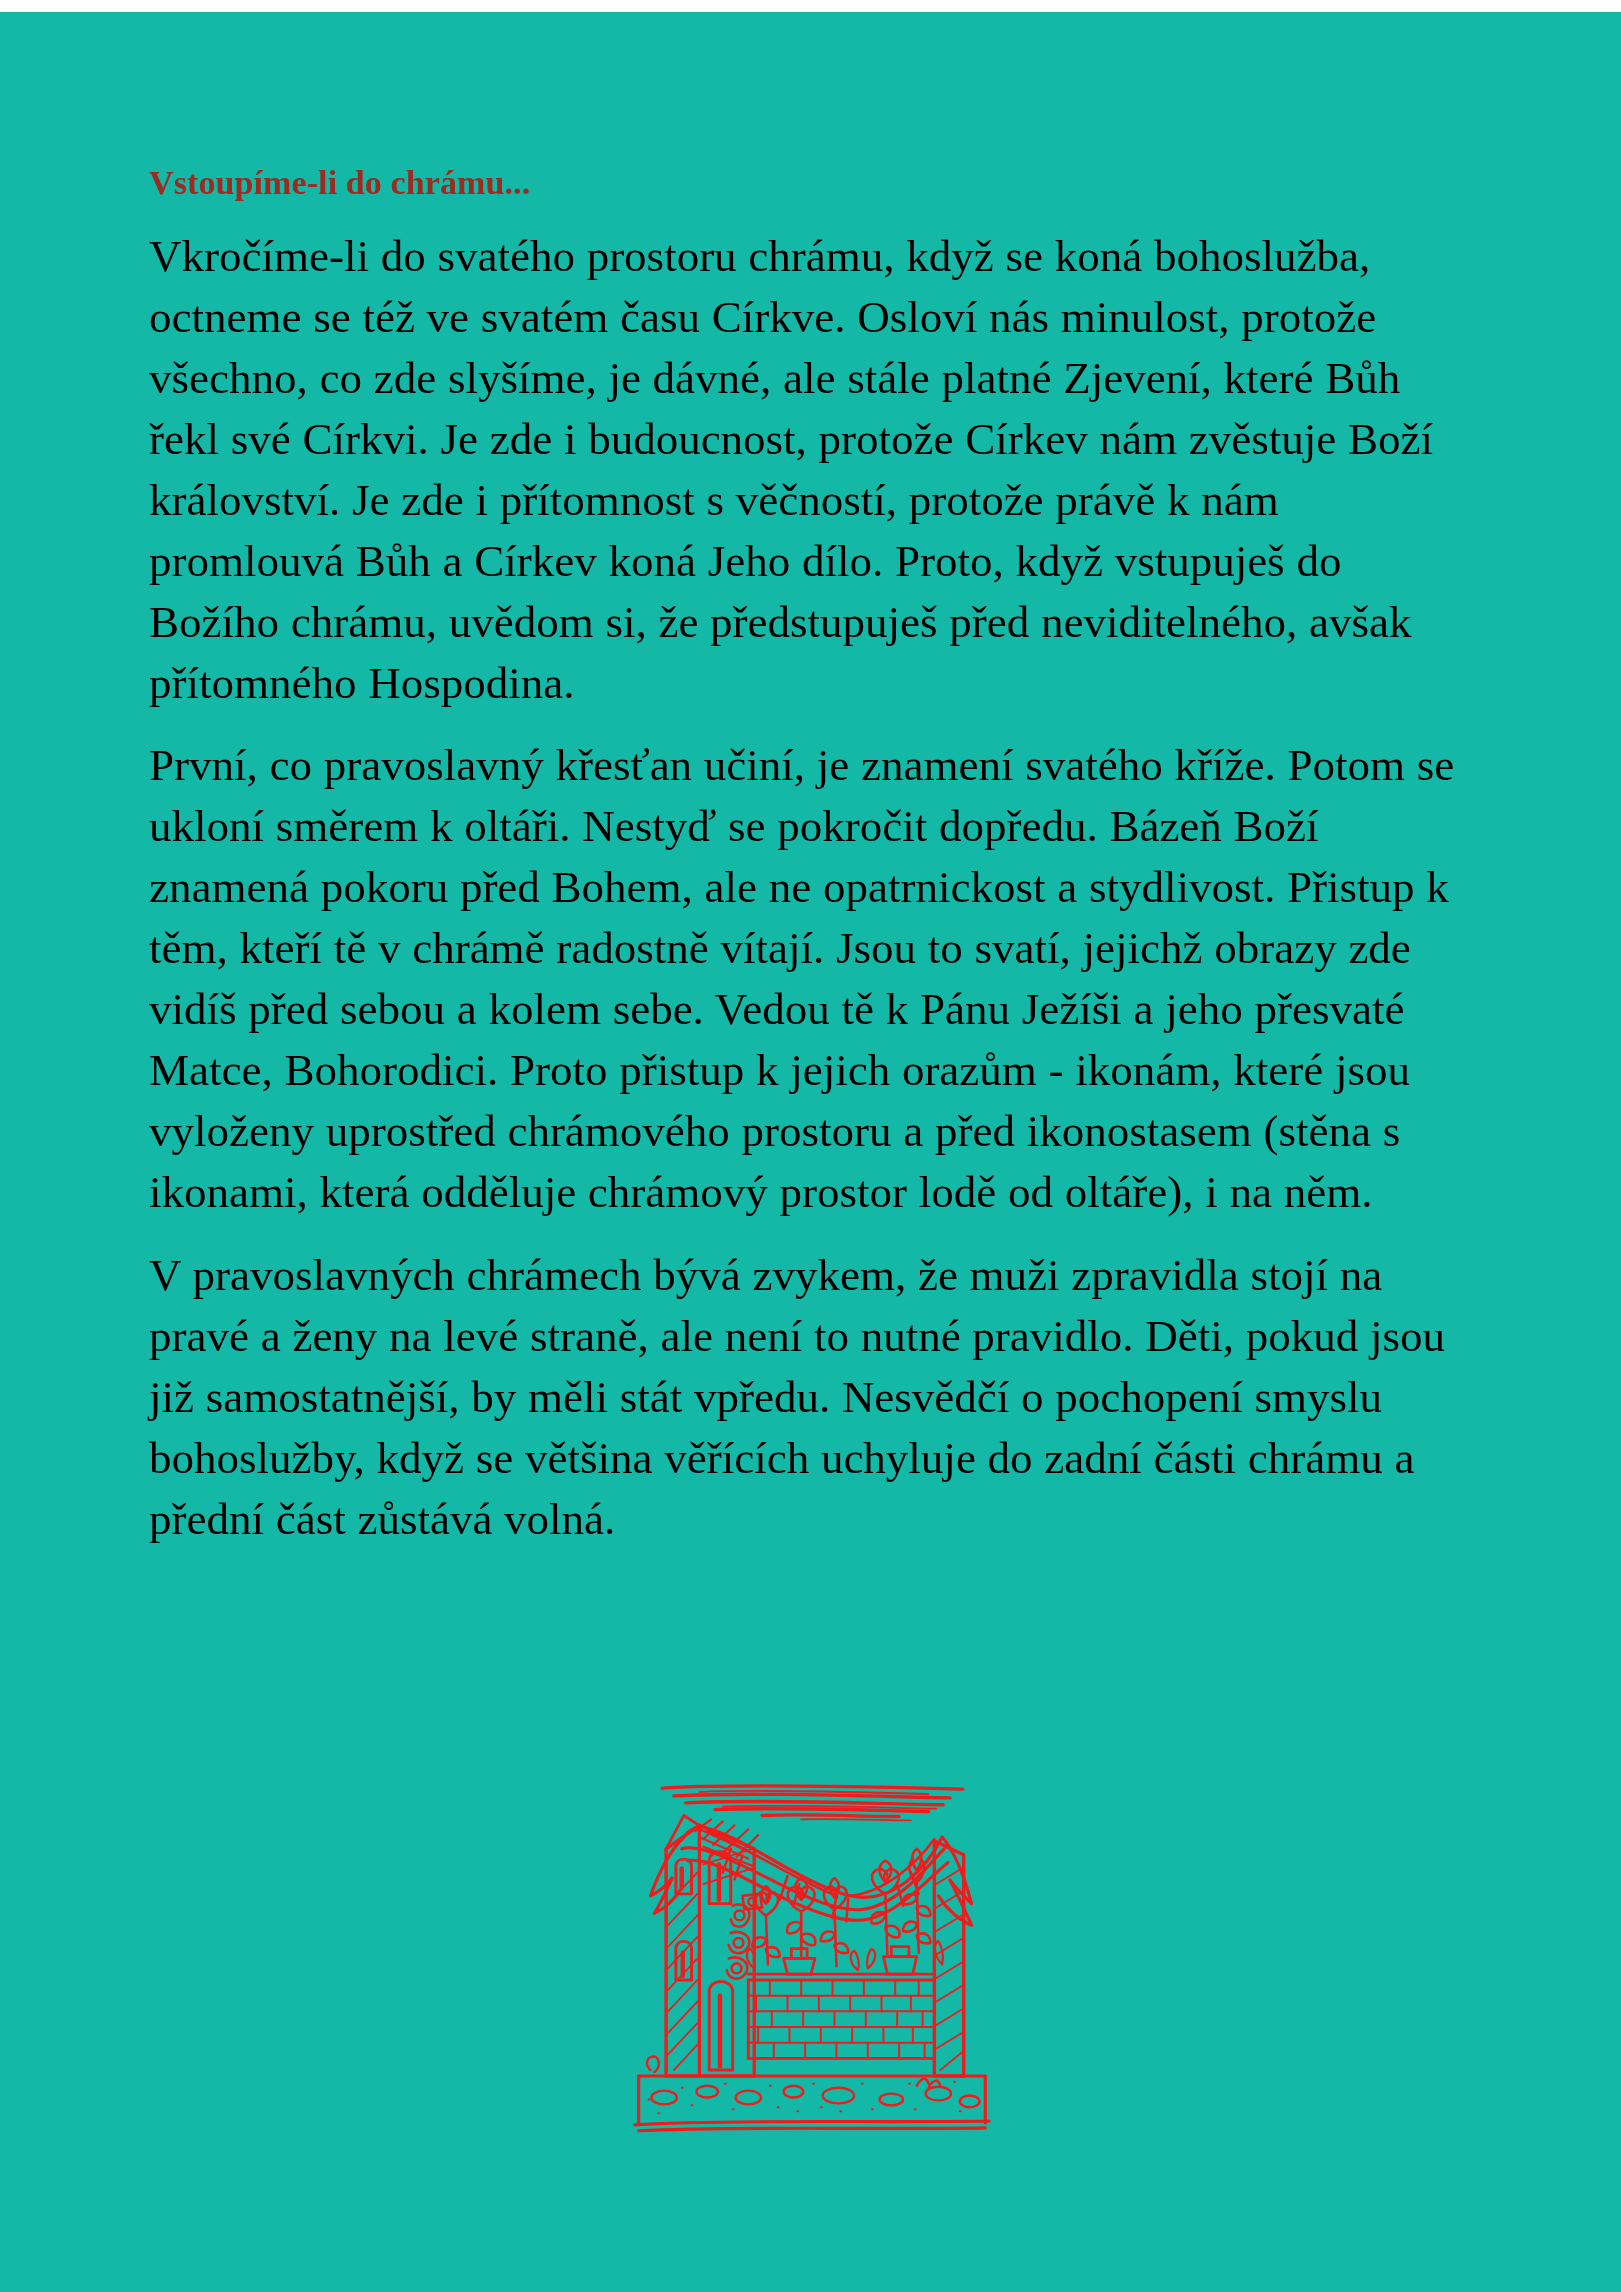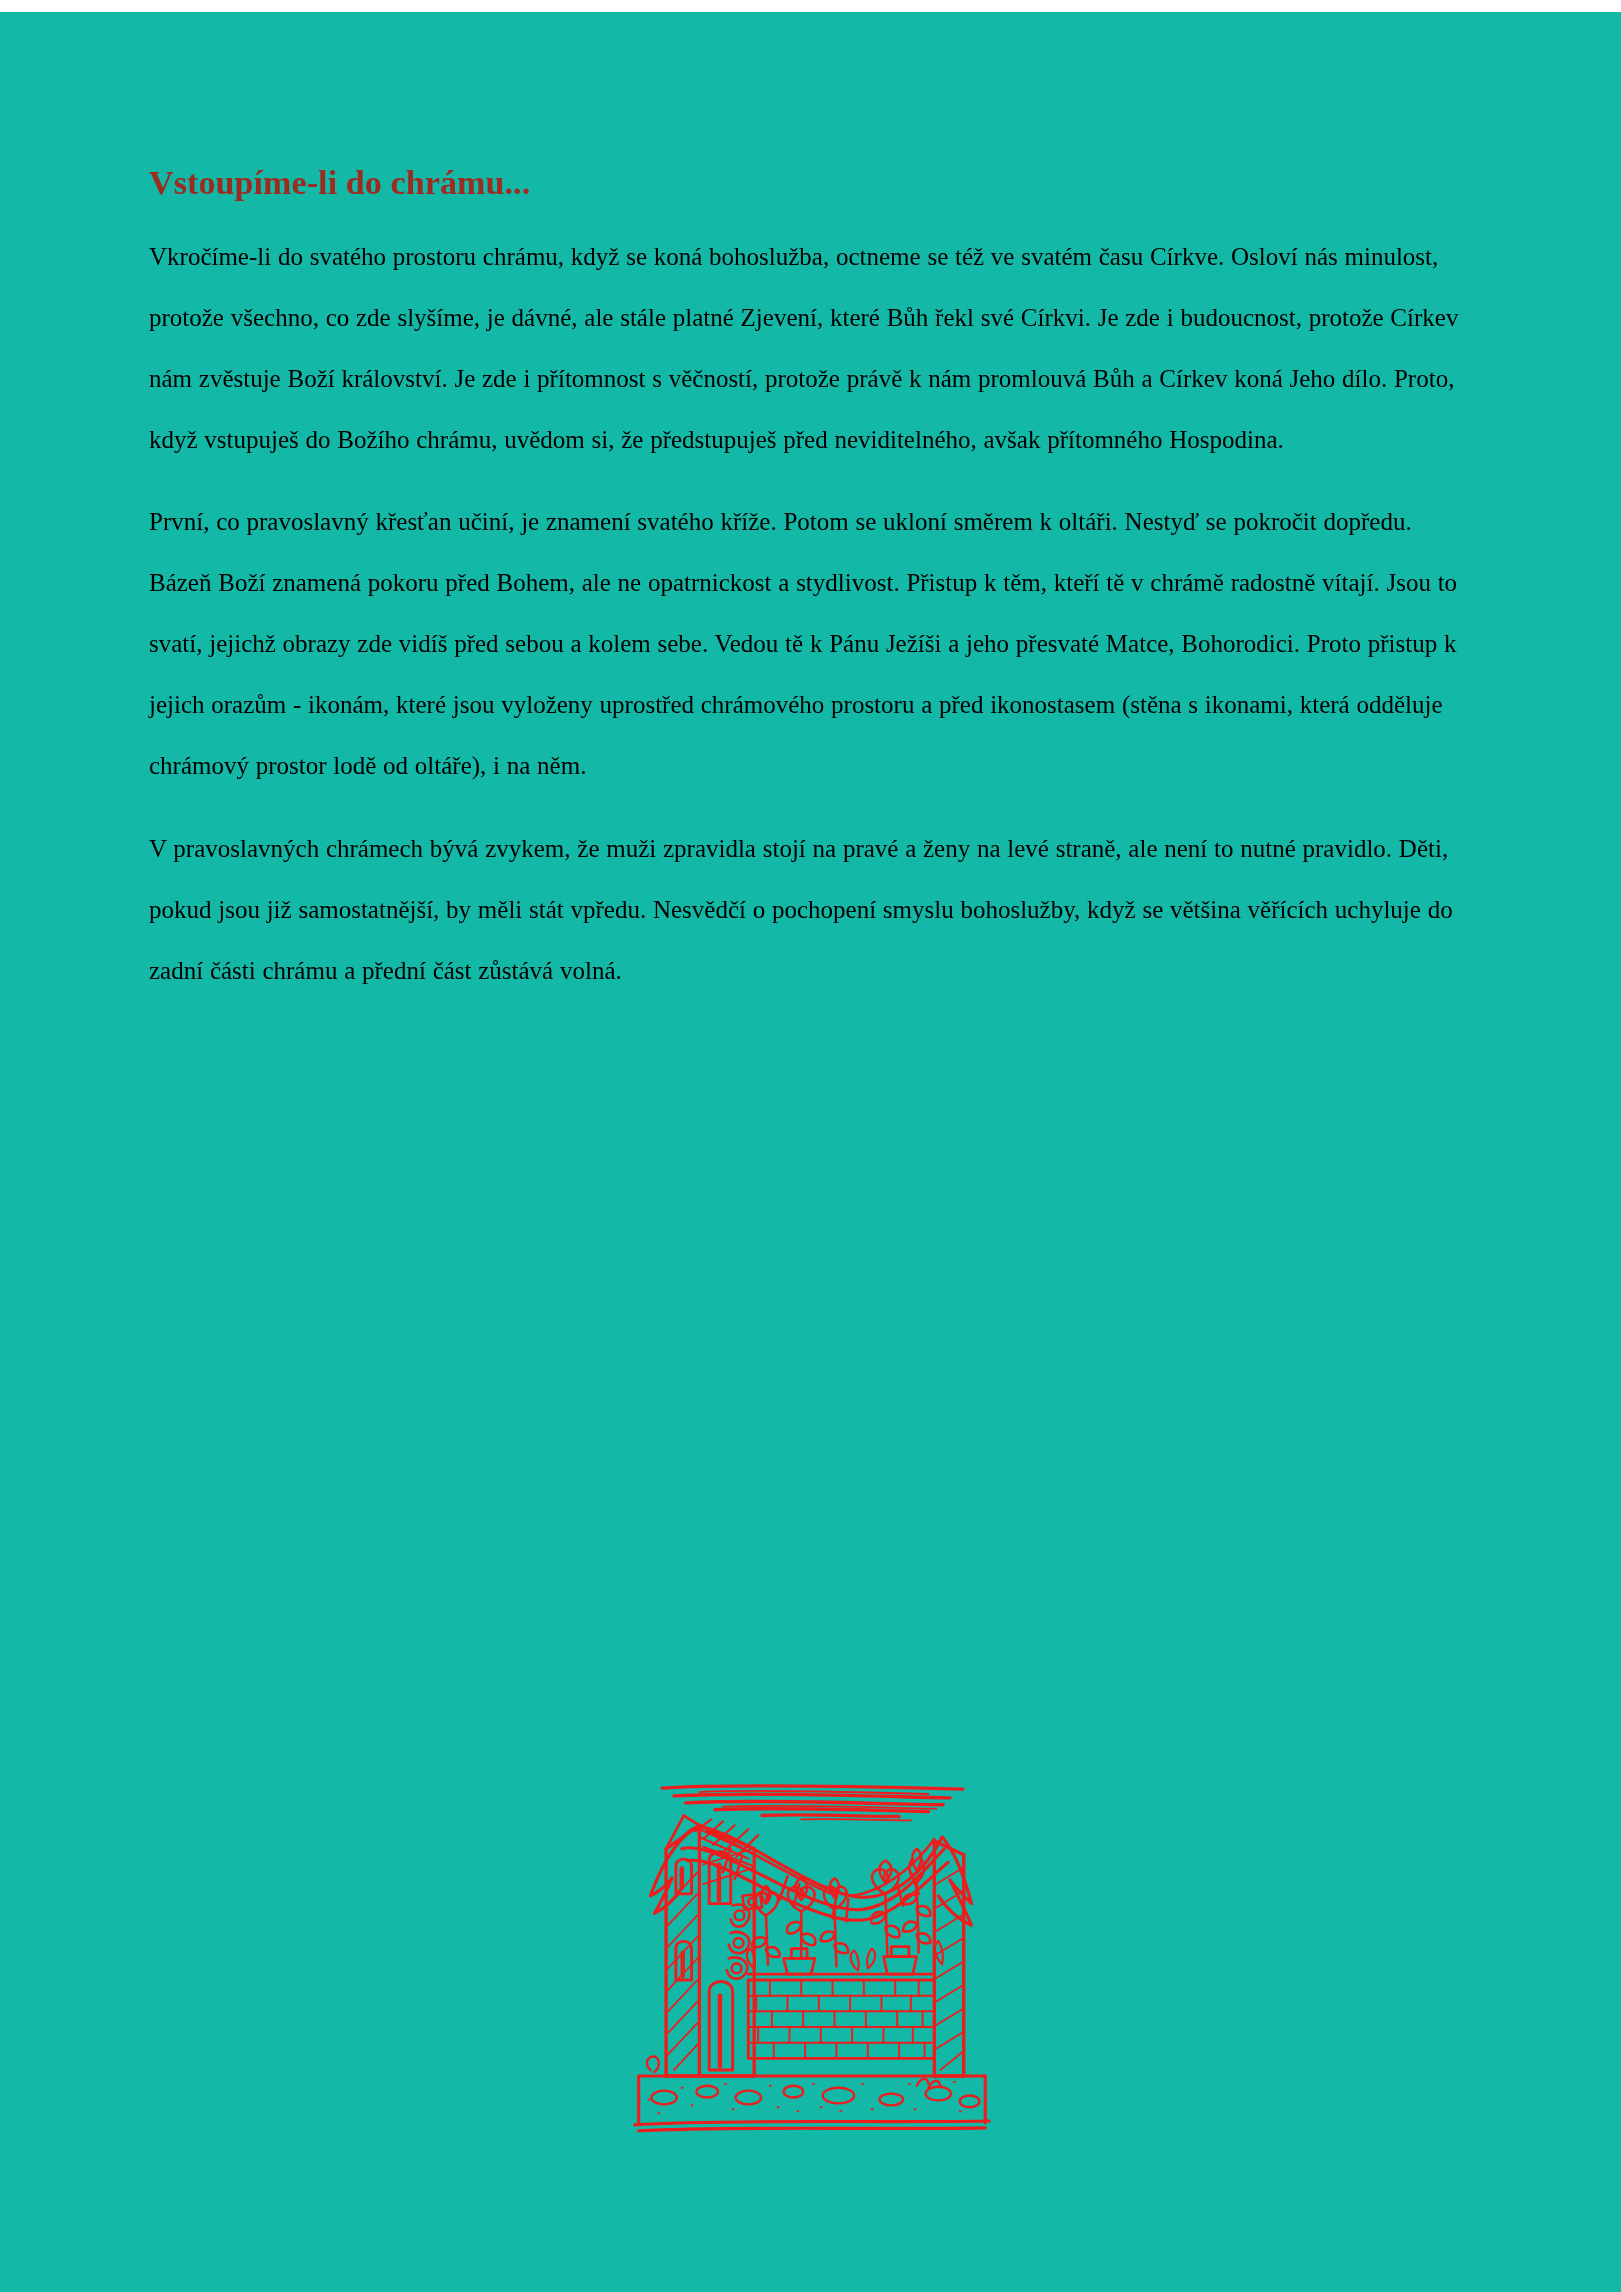--- a/index.html
+++ b/index.html
@@ -31,21 +31,21 @@
     color: #9c2b22;
     font-weight: bold;
     font-size: 34px;
     line-height: 1.30;
     letter-spacing: 0.1px;
     margin: 0 0 20.6px 0;
     font-family: "Liberation Serif", "DejaVu Serif", serif;
   }
   .doc-para {
     color: #000000;
-    font-size: 25px;
+    font-size: 45px;
     line-height: 61px;
     margin: 0 0 21.6px 0;
     text-align: left;
     font-family: "Liberation Serif", "DejaVu Serif", serif;
     font-stretch: condensed;
     word-spacing: 0.5px;
   }
   .doc-para:last-of-type { margin-bottom: 0; }
 
   .figure-wrap {

